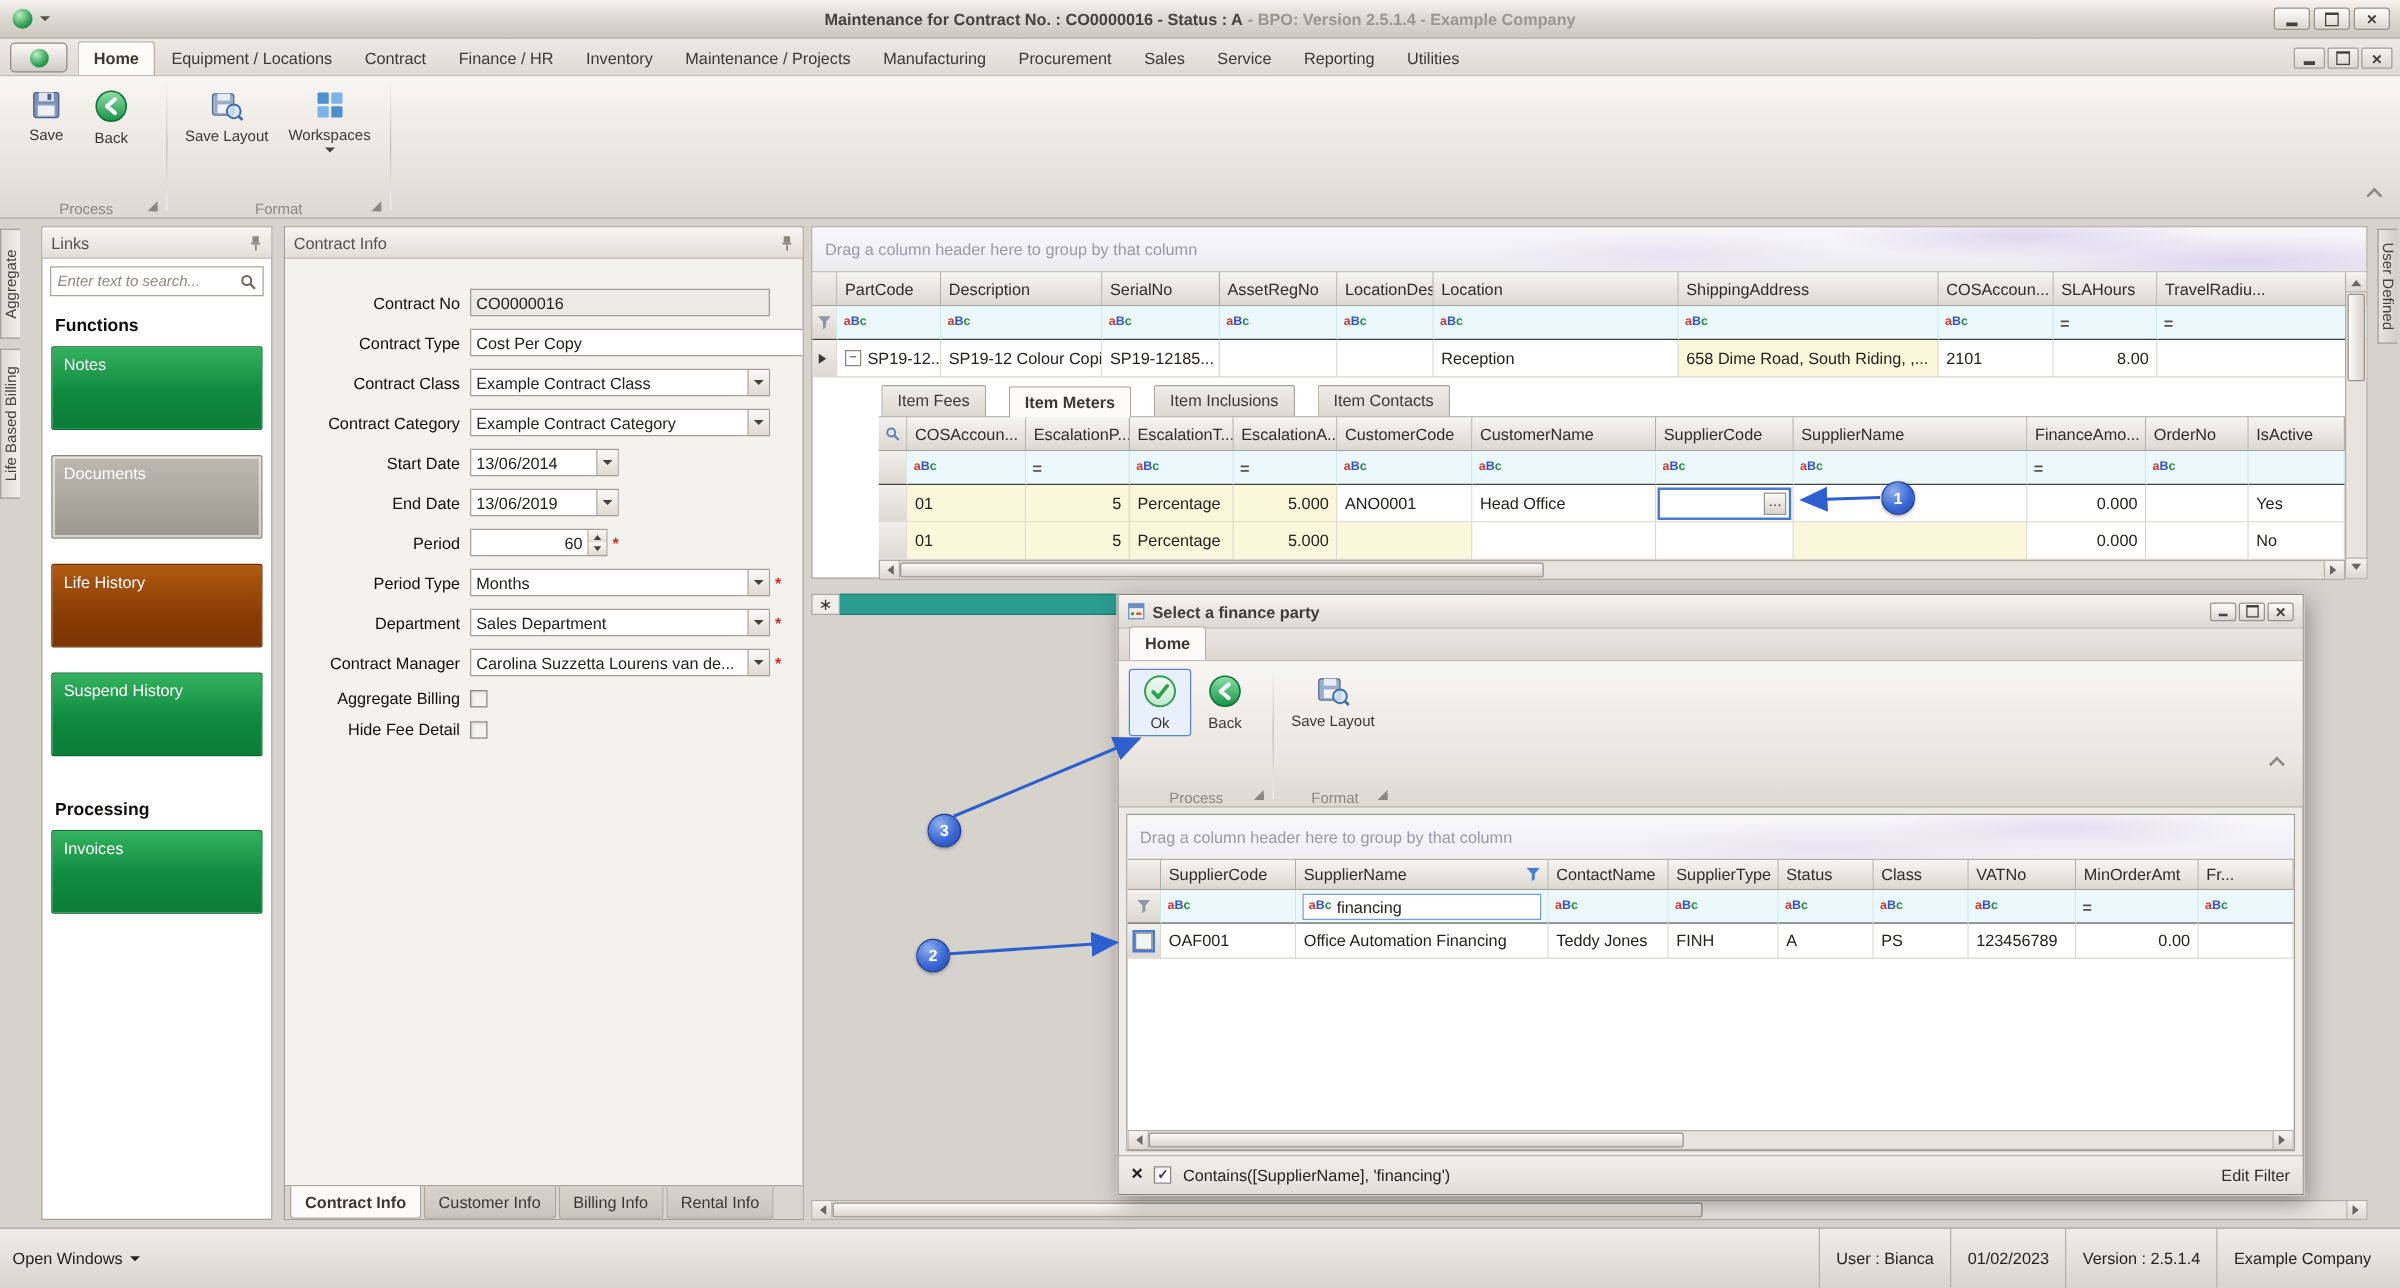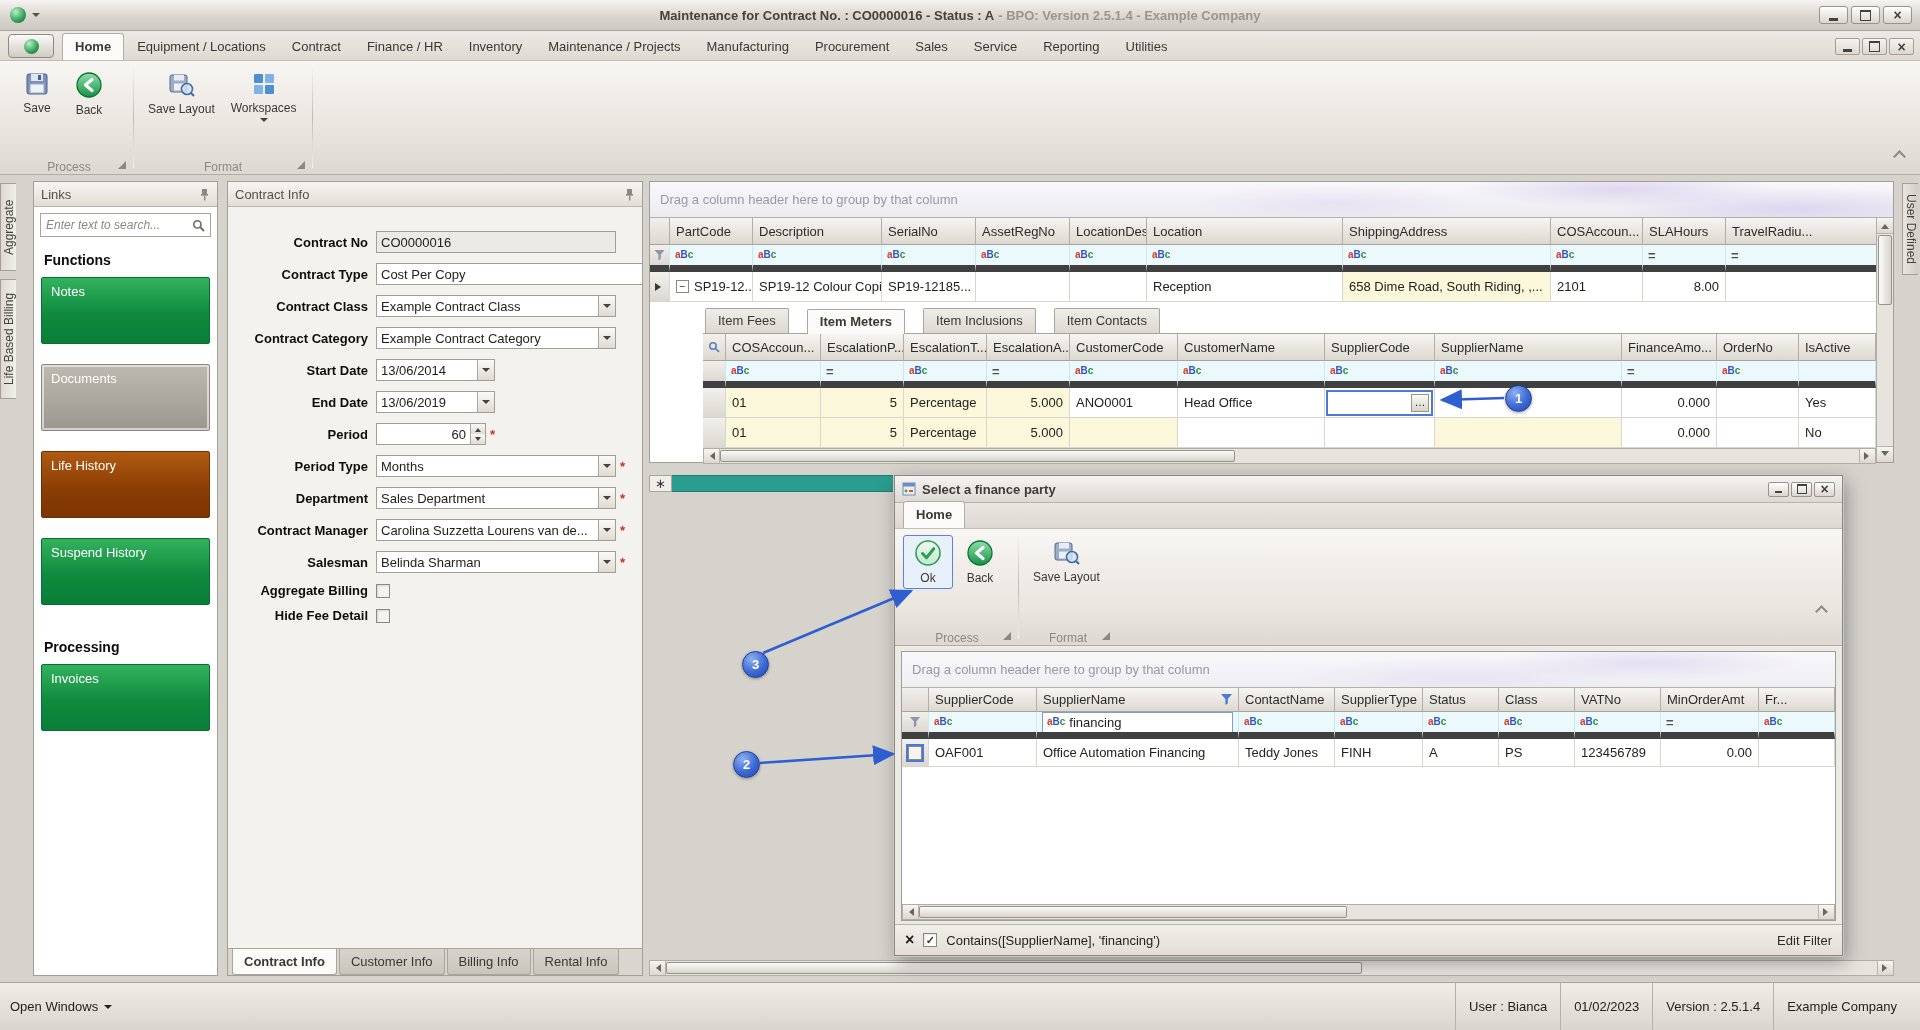--- a/index.html
+++ b/index.html
@@ -60,21 +60,21 @@
 .searchbox input::placeholder{color:#8d887f;font-style:italic}
 .sec-head{font-weight:bold;font-size:14px;padding:11px 10px 9px;color:#0e0d0c}
 .link-btn{height:67px;flex:none;margin:0 7px 20px;border-radius:2px;color:#fff;font-size:13px;padding:6px 9px;border:1px solid;display:flex;align-items:flex-start}
 .lb-green{background:linear-gradient(#33b25e,#0f8a3e 55%,#0a7d37);border-color:#0a6e30}
 .lb-gray{background:linear-gradient(#bdb9b1,#9c978e);border-color:#8d887f;box-shadow:inset 0 0 0 2px rgba(255,255,255,.55)}
 .lb-rust{background:linear-gradient(#b05a12,#8a3c04 60%,#7c3503);border-color:#6e2f02}
 
 .contract-panel{width:416px;flex:none;margin-left:9px;background:#f4f2ee;border:1px solid #a39e96;display:flex;flex-direction:column}
 .cform{flex:1;padding:24px 8px 0 0;overflow:hidden}
 .frow{display:flex;align-items:center;margin-bottom:10px}
-.flabel{width:140px;flex:none;text-align:right;font-weight:bold;margin-right:8px;font-size:13px;white-space:nowrap;color:#0e0d0c}
+.flabel{width:140px;flex:none;text-align:right;font-weight:normal;margin-right:8px;font-size:13px;white-space:nowrap;color:#0e0d0c}
 .ctl{height:22px;border:1px solid #a39e96;background:#fff;display:flex;align-items:center;font-size:13px;flex:none}
 .ctl .ival{padding:0 4px;white-space:nowrap;overflow:hidden;flex:1}
 .ctl .ival.num{text-align:right}
 .ctl.ro{background:#eceae4}
 .dd{width:17px;align-self:stretch;flex:none;border-left:1px solid #a9a49c;background:linear-gradient(#fbfaf8,#dedad3);display:flex;align-items:center;justify-content:center}
 .dd::before{content:"";width:0;height:0;border:4px solid transparent;border-top-color:#45423c;margin-top:4px}
 .spinbox{width:15px;align-self:stretch;flex:none;display:flex;flex-direction:column;border-left:1px solid #a9a49c}
 .spinbox i{flex:1;display:flex;align-items:center;justify-content:center;background:linear-gradient(#fbfaf8,#dedad3)}
 .spinbox i.up::before{content:"";border:3px solid transparent;border-bottom:4px solid #45423c;margin-bottom:2px}
 .spinbox i.dn::before{content:"";border:3px solid transparent;border-top:4px solid #45423c;margin-top:2px}
@@ -86,21 +86,21 @@
 .ctabs{height:27px;flex:none;background:#dad6cf;border-top:1px solid #aaa59d;display:flex;align-items:stretch;padding:0 4px;gap:2px}
 .ctab{padding:5px 11px;font-size:13px;color:#3b3833;border:1px solid #a9a49c;border-top:none;background:linear-gradient(#d8d4cd,#c9c5bd);border-radius:0 0 3px 3px;white-space:nowrap}
 .ctab.active{background:#fcfbf9;font-weight:bold}
 
 
 .work-area{flex:1;margin-left:6px;position:relative;min-width:0}
 .grid-zone{position:absolute;left:0;top:0;width:100%;height:282px;background:#fff;border:1px solid #a29d96}
 .group-bar{height:36px;display:flex;align-items:center;padding-left:10px;color:#9b97a5;border-bottom:1px solid #b5b0a8;background:radial-gradient(220px 26px at 78% 20%,rgba(189,172,226,.4),transparent 70%),radial-gradient(260px 30px at 92% 75%,rgba(201,186,236,.45),transparent 70%),radial-gradient(200px 26px at 55% 60%,rgba(214,202,240,.35),transparent 70%),linear-gradient(#f8f7fa,#ecebf1)}
 .grow{display:flex}
 .gh{flex:none;background:linear-gradient(#f7f5f2,#dcd8d1);border-right:1px solid #b2ada5;border-bottom:1px solid #a8a39b;padding:5px 6px;white-space:nowrap;overflow:hidden;font-size:13px;color:#2e2c28;height:27px;display:flex;align-items:center}
-.gf{flex:none;background:#ecf9fc;border-right:1px solid #cfe6ea;border-bottom:7px solid #404040;height:27px;display:flex;align-items:center;padding:0 5px;gap:4px;overflow:hidden}
+.gf{flex:none;background:#ecf9fc;border-right:1px solid #cfe6ea;border-bottom:1px solid #404040;height:27px;display:flex;align-items:center;padding:0 5px;gap:4px;overflow:hidden}
 .gc{flex:none;background:#fff;border-right:1px solid #dad6cf;border-bottom:1px solid #dad6cf;padding:0 6px;white-space:nowrap;overflow:hidden;font-size:13px;height:30px;display:flex;align-items:center}
 .gc.yel{background:#fbf7da}
 .gc.num{justify-content:flex-end}
 .fill{flex:1 1 auto;min-width:0}
 .ind{background:linear-gradient(#f2f0ec,#dcd8d1);justify-content:center}
 .abc{display:inline-flex;font-weight:bold;font-size:10px;line-height:1;flex:none}
 .abc .fa::before{content:"a";color:#d33a2a;font-style:normal}
 .abc .fb::before{content:"B";color:#3553c9;font-style:normal}
 .abc .fc::before{content:"c";color:#2b8f45;font-style:normal}
 .feq::before{content:"=";color:#55514a;font-weight:bold}
@@ -422,28 +422,20 @@
           </div>
         <div class="frow">
             <span class="flabel">Contract Manager</span>
           <div class="ctl" style="width:240px">
               <span class="ival">Carolina Suzzetta Lourens van de...</span>
               <span class="dd"></span>
             </div>
             <span class="req"></span>
           </div>
         <div class="frow">
-            <span class="flabel">Salesman</span>
-          <div class="ctl" style="width:240px">
-              <span class="ival">Belinda Sharman</span>
-              <span class="dd"></span>
-            </div>
-            <span class="req"></span>
-          </div>
-        <div class="frow">
             <span class="flabel">Aggregate Billing</span>
           <span class="cbx"></span>
           </div>
         <div class="frow">
             <span class="flabel">Hide Fee Detail</span>
           <span class="cbx"></span>
           </div>
       </div>
       <div class="ctabs">
         <span class="ctab active">Contract Info</span>

